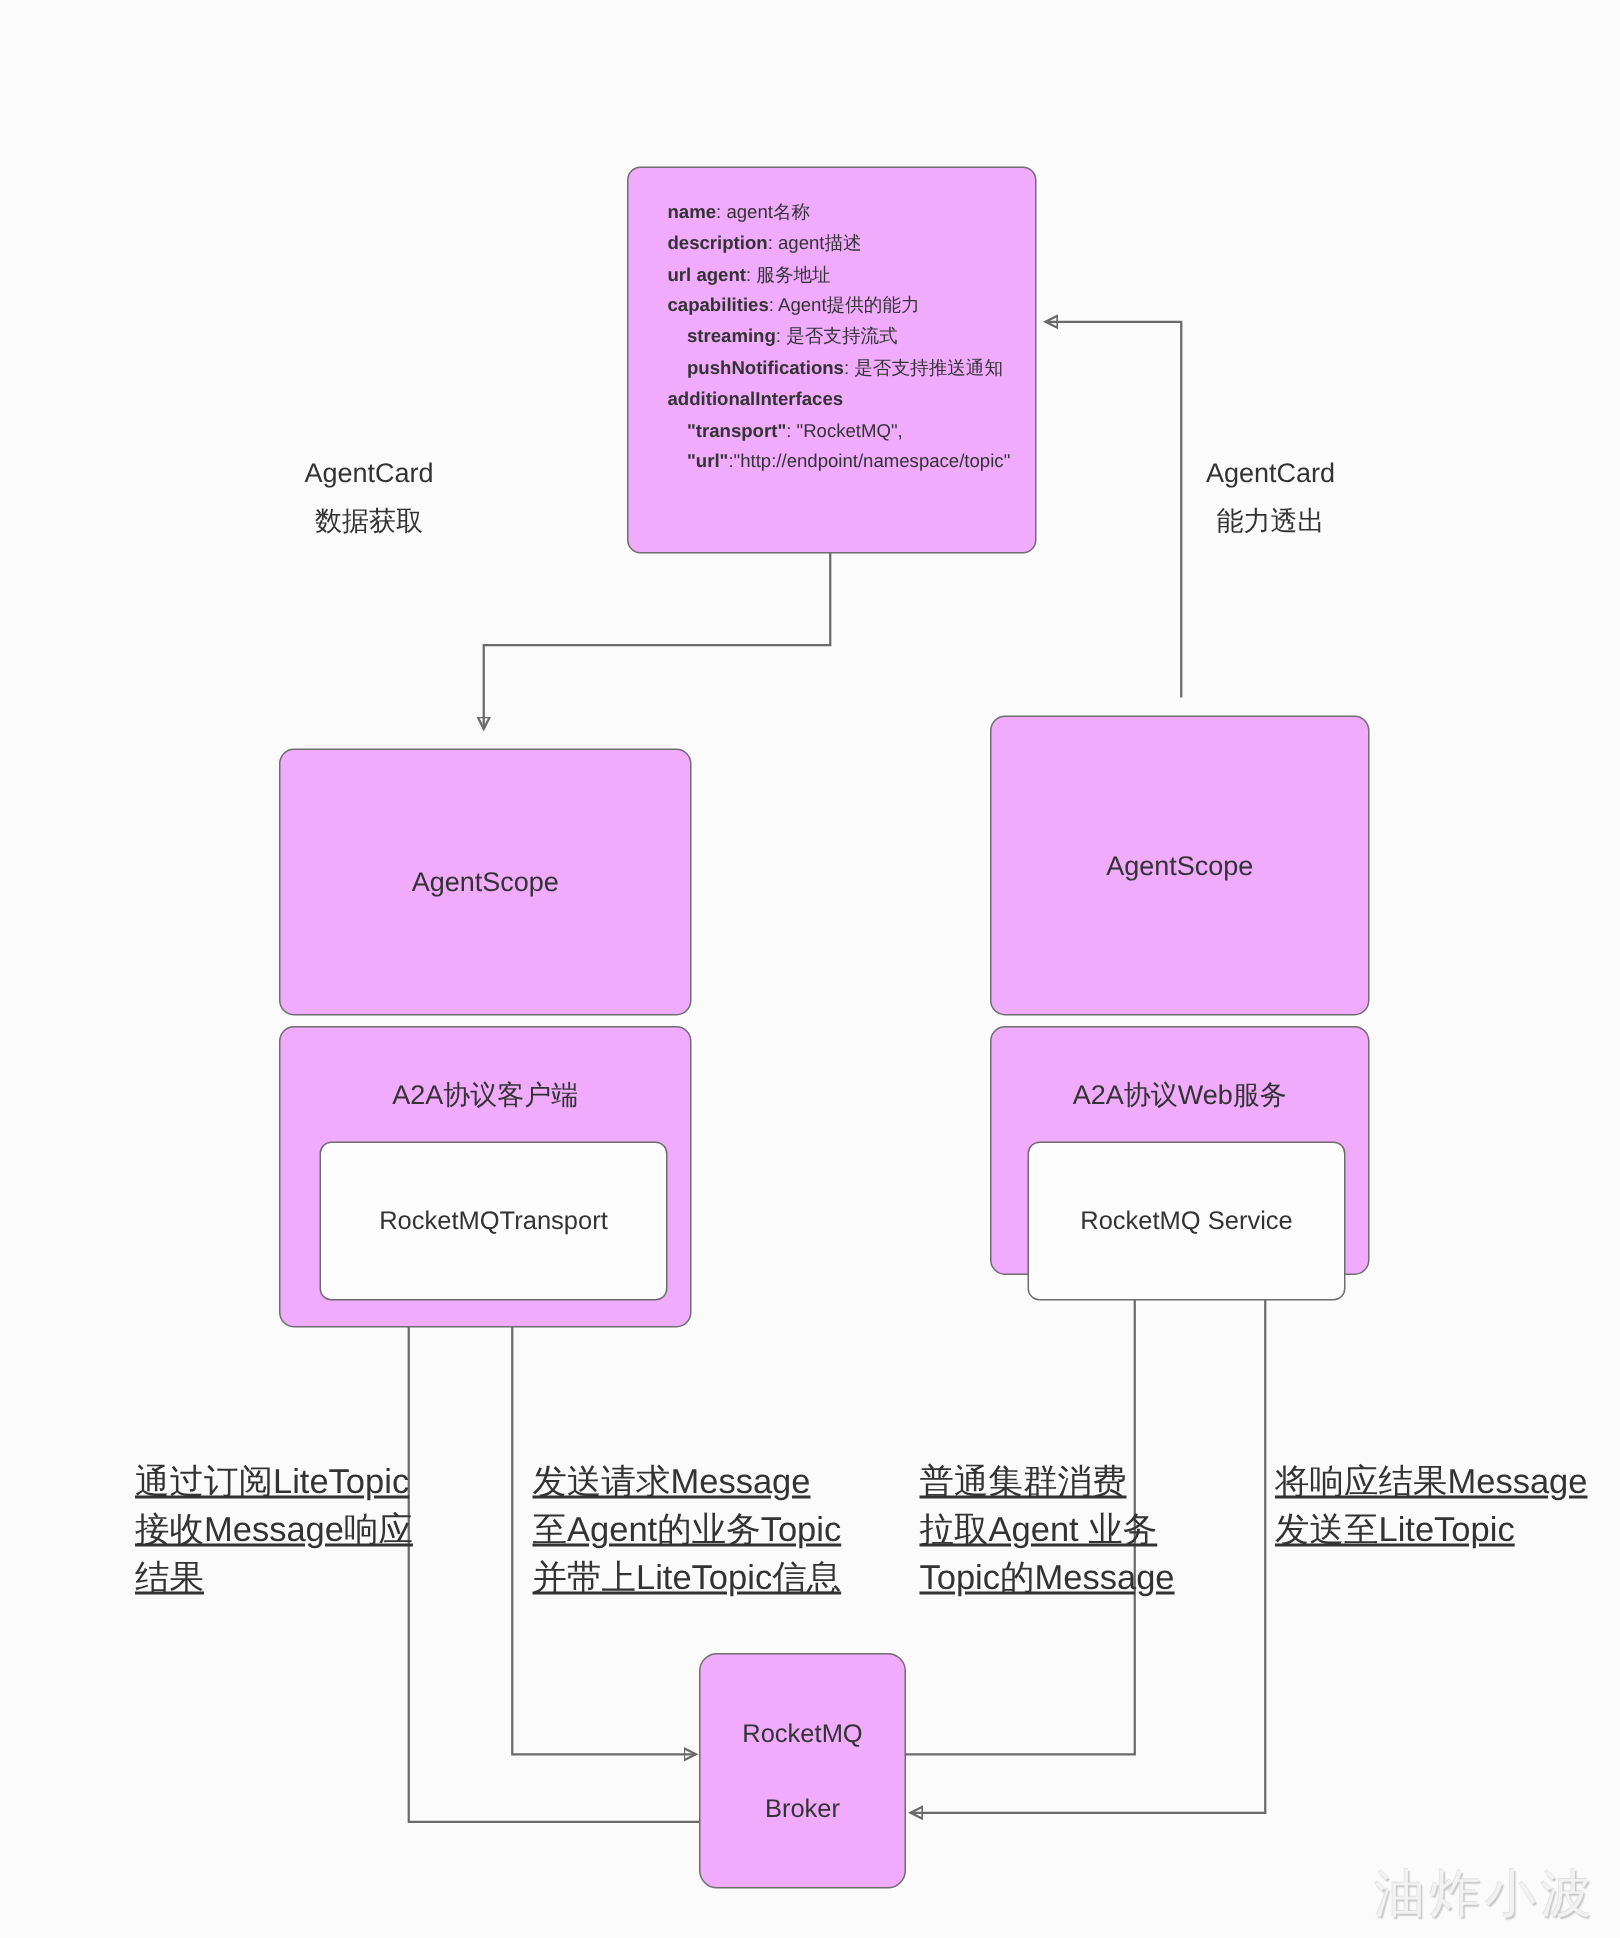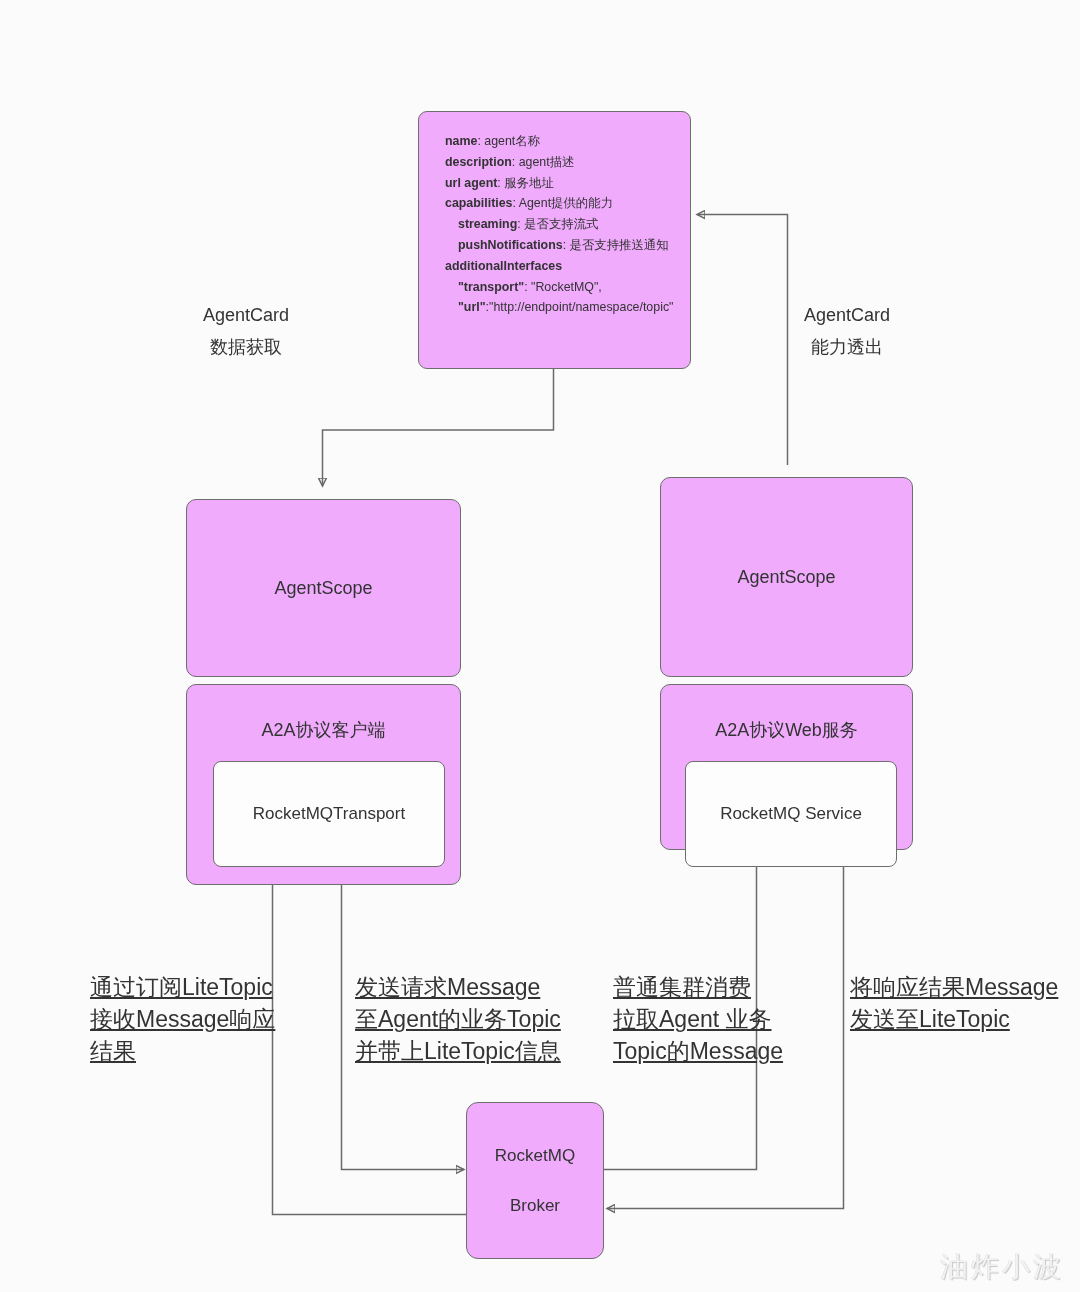--- a/index.html
+++ b/index.html
@@ -48,21 +48,21 @@
                 font-size:18px; line-height:32px; }
   #side-left  { left:166px; top:299px; }
   #side-right { left:767px; top:299px; }
 
   .edge-label { position:absolute; font-size:23px; line-height:32px;text-decoration:underline; }
   #el-subscribe { left:90px;  top:971px; }
   #el-request   { left:355px; top:971px; }
   #el-consume   { left:613px; top:971px; }
   #el-response  { left:850px; top:971px; }
 
-  .watermark { position:absolute; right:16px; bottom:6px; font-size:28px;
+  .watermark { position:absolute; right:16px; bottom:6px; font-size:34px;
                letter-spacing:3px; color:#f2f2f2;
                text-shadow:1px 1px 1px #c6c6c6, -0.5px -0.5px 0 #e2e2e2; }
 </style>
 </head>
 <body>
 
 <div class="canvas">
 
   <svg class="edges" viewBox="0 0 1080 1292">
     <defs>

